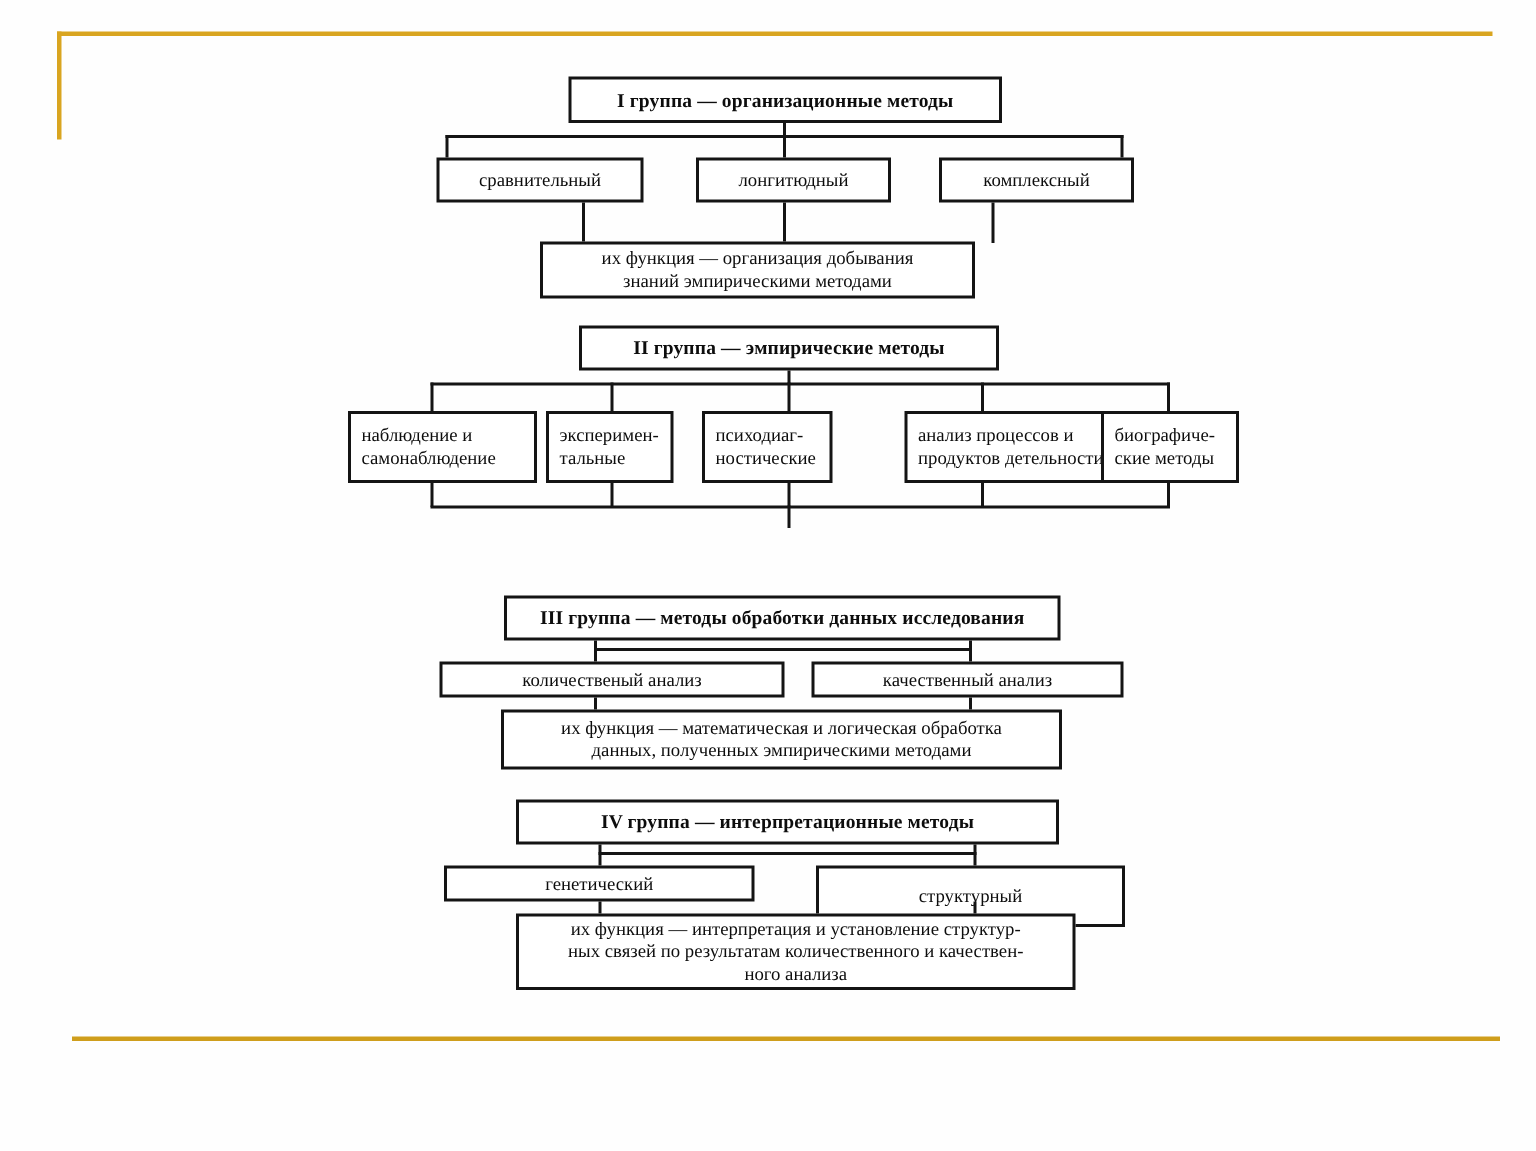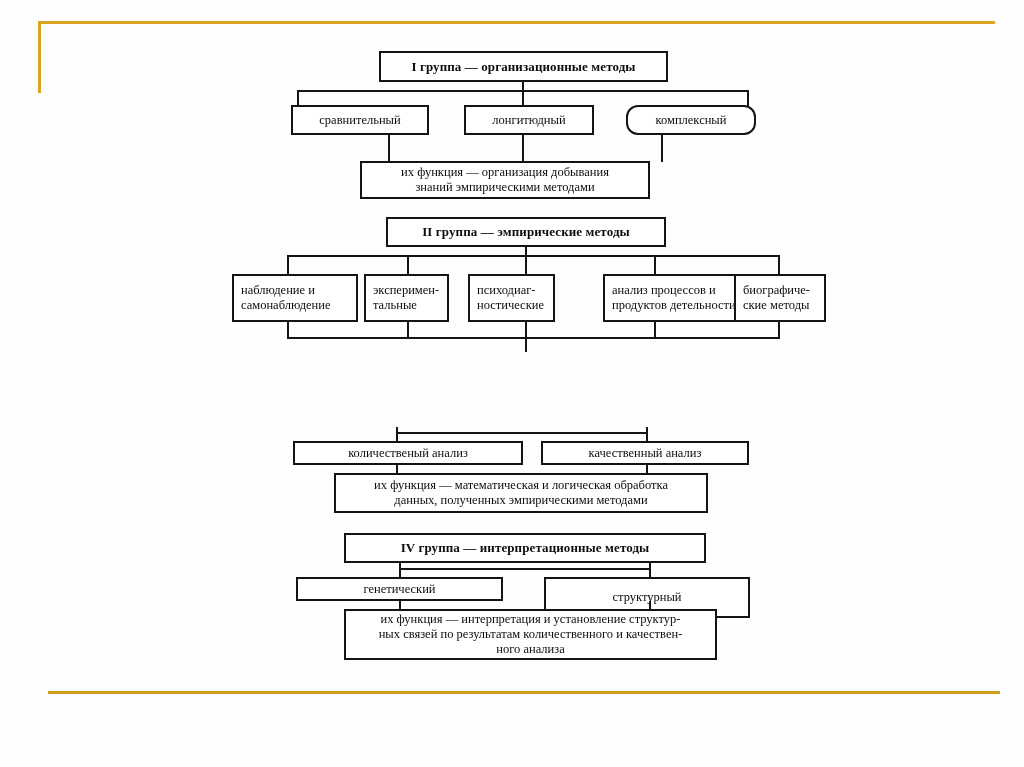--- a/index.html
+++ b/index.html
@@ -111,21 +111,21 @@
 
     <div class="node header" style="left:363px; top:51px; width:289px; height:31px;">I группа — организационные методы</div>
     <div class="vline" style="left:506px; top:82px; height:9px;"></div>
     <div class="hline" style="left:281px; top:90px; width:452px;"></div>
     <div class="vline" style="left:281px; top:90px; height:16px;"></div>
     <div class="vline" style="left:506px; top:90px; height:16px;"></div>
     <div class="vline" style="left:731px; top:90px; height:16px;"></div>
 
     <div class="node" style="left:275px; top:105px; width:138px; height:30px;">сравнительный</div>
     <div class="node" style="left:448px; top:105px; width:130px; height:30px;">лонгитюдный</div>
-    <div class="node" style="left:610px; top:105px; width:130px; height:30px;border-radius:12px;">комплексный</div>
+    <div class="node" style="left:610px; top:105px; width:130px; height:30px;">комплексный</div>
 
     <div class="vline" style="left:372px; top:135px; height:27px;"></div>
     <div class="vline" style="left:506px; top:135px; height:27px;"></div>
     <div class="vline" style="left:645px; top:135px; height:27px;"></div>
 
     <div class="node fn" style="left:344px; top:161px; width:290px; height:38px;">их функция — организация добывания
 знаний эмпирическими методами</div>
 
     <div class="node header" style="left:370px; top:217px; width:280px; height:30px;">II группа — эмпирические методы</div>
     <div class="vline" style="left:509px; top:247px; height:9px;"></div>
@@ -150,20 +150,21 @@
     <div class="vline" style="left:271px; top:322px; height:16px;"></div>
     <div class="vline" style="left:391px; top:322px; height:16px;"></div>
     <div class="vline" style="left:509px; top:322px; height:16px;"></div>
     <div class="vline" style="left:638px; top:322px; height:16px;"></div>
     <div class="vline" style="left:762px; top:322px; height:16px;"></div>
 
     <div class="hline" style="left:271px; top:337px; width:493px;"></div>
     <div class="vline" style="left:509px; top:337px; height:15px;"></div>
 
 
+    <div class="node header" style="left:320px; top:397px; width:371px; height:30px;">III группа — методы обработки данных исследования</div>
     <div class="hline" style="left:380px; top:432px; width:252px;"></div>
     <div class="vline" style="left:380px; top:427px; height:16px;"></div>
     <div class="vline" style="left:630px; top:427px; height:16px;"></div>
 
     <div class="node" style="left:277px; top:441px; width:230px; height:24px;text-align:center;">количественый анализ</div>
     <div class="node" style="left:525px; top:441px; width:208px; height:24px;">качественный анализ</div>
 
     <div class="vline" style="left:380px; top:465px; height:9px;"></div>
     <div class="vline" style="left:630px; top:465px; height:9px;"></div>
 

